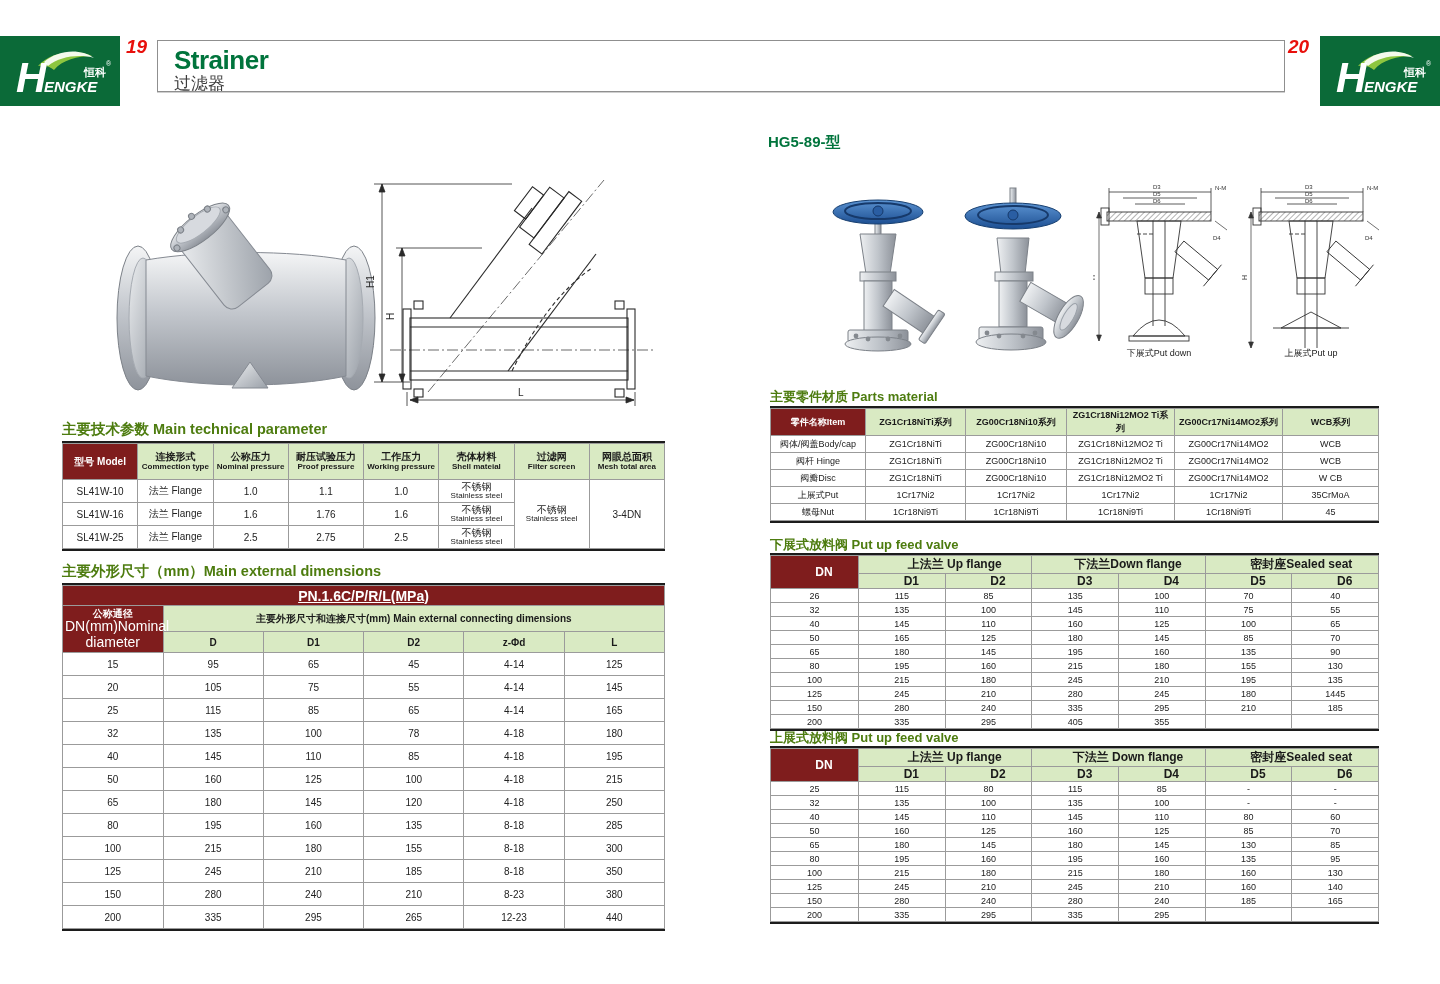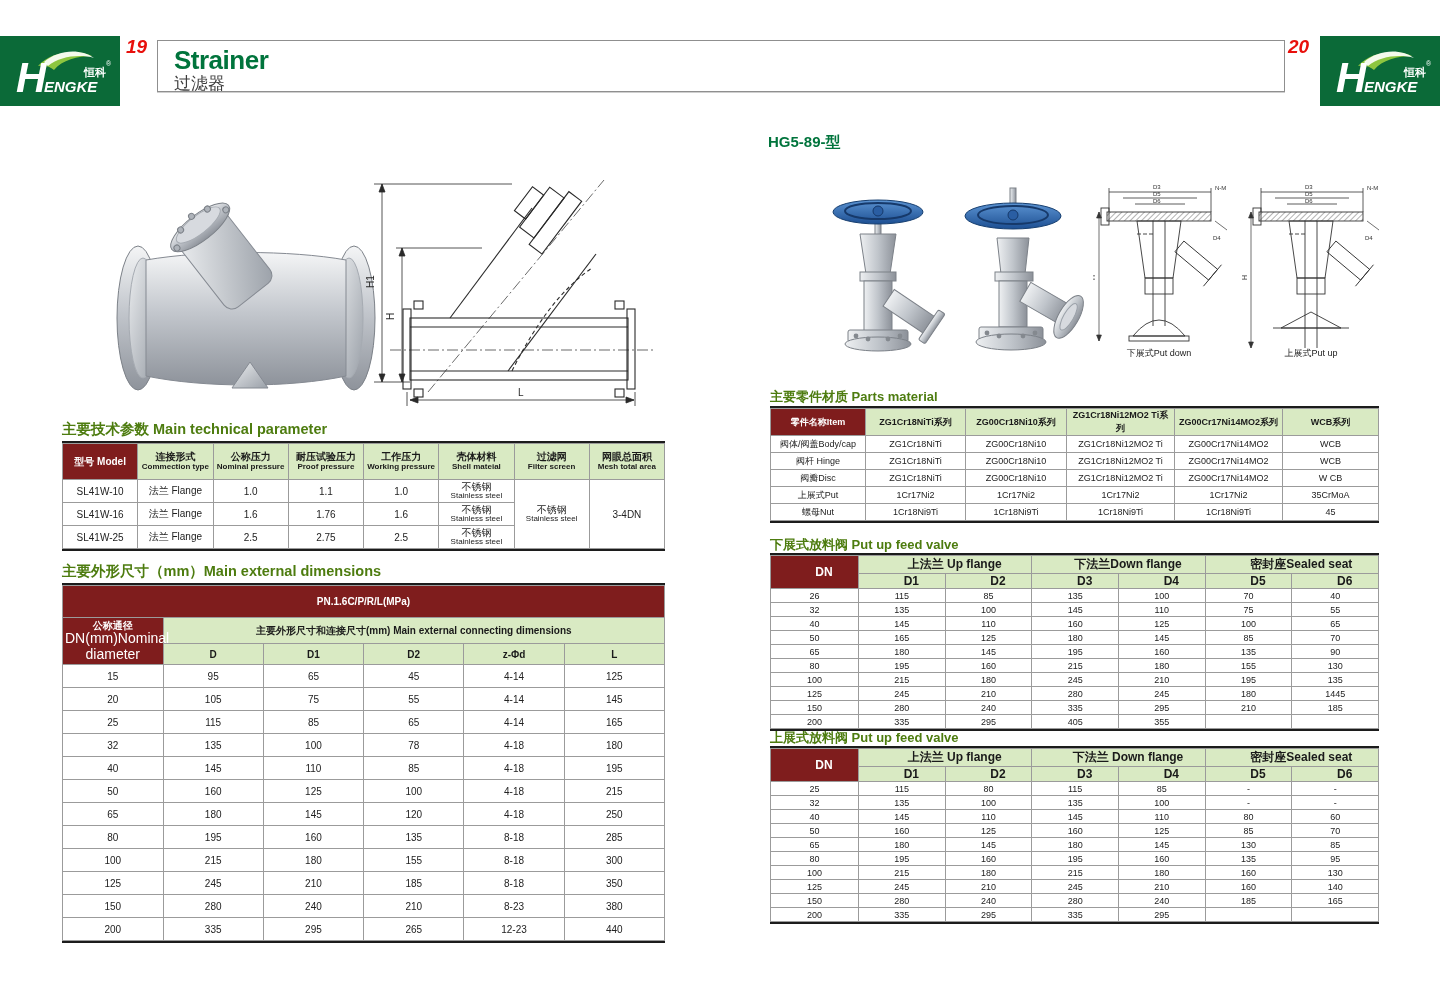--- a/index.html
+++ b/index.html
@@ -30,21 +30,21 @@
   .ltcell { background:#d9eac3; color:#1a1a1a; font-weight:bold; }
   .zhline { line-height:1.15; }
   .enline { font-size:8px; line-height:1.1; }
 
   
   .tbl-tech th { height:36px; font-size:10px; }
   .tbl-tech td { height:23px; font-size:10px; }
   .tbl-tech .enline { font-size:8px; }
 
   
-  .tbl-dims .pnrow th { height:32px; font-size:10px; }
+  .tbl-dims .pnrow th { height:20px; font-size:14px;text-decoration:underline; }
   .tbl-dims .grow th { height:26px; font-size:10px; }
   .tbl-dims .srow th { height:21px; font-size:10px; }
   .tbl-dims td { height:23px; font-size:10px; }
   .tbl-dims .dnhead { font-size:9px; }
   .tbl-dims .dnhead .enline { font-size:14px; font-weight:normal; }
 
   
   .tbl-parts th { height:24px; font-size:9px; }
   .tbl-parts td { height:17px; font-size:9px; }
 

